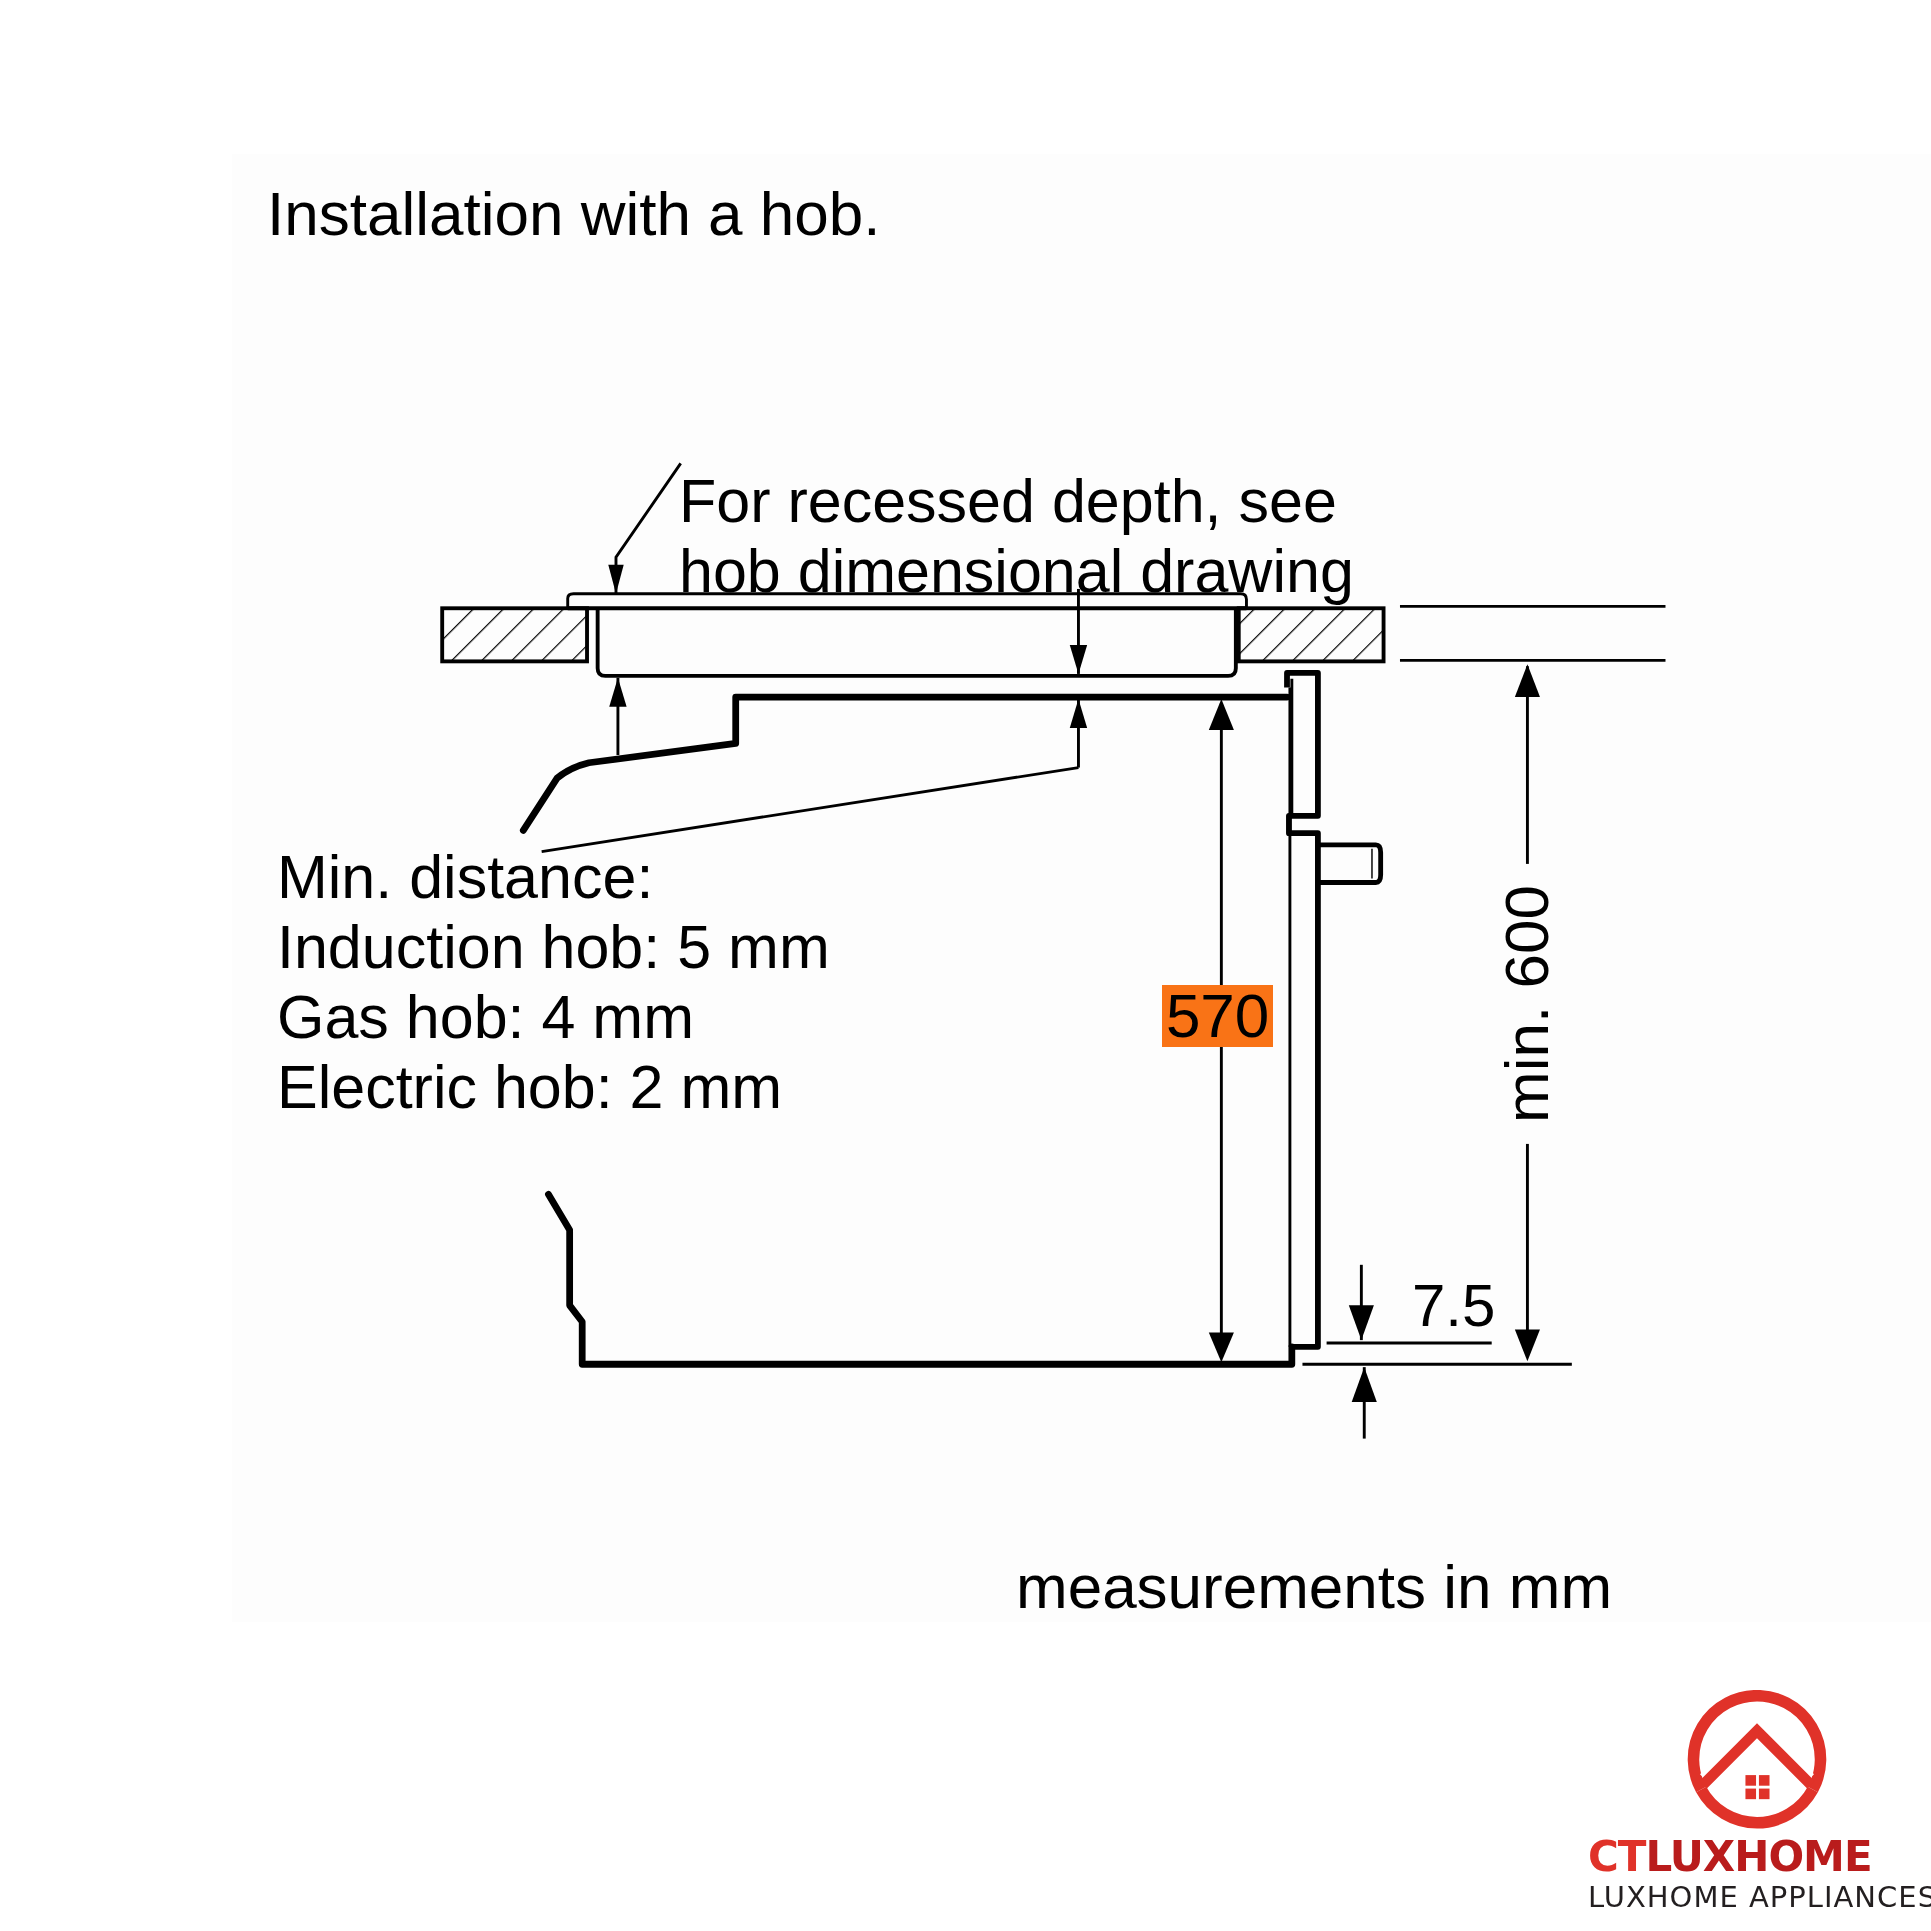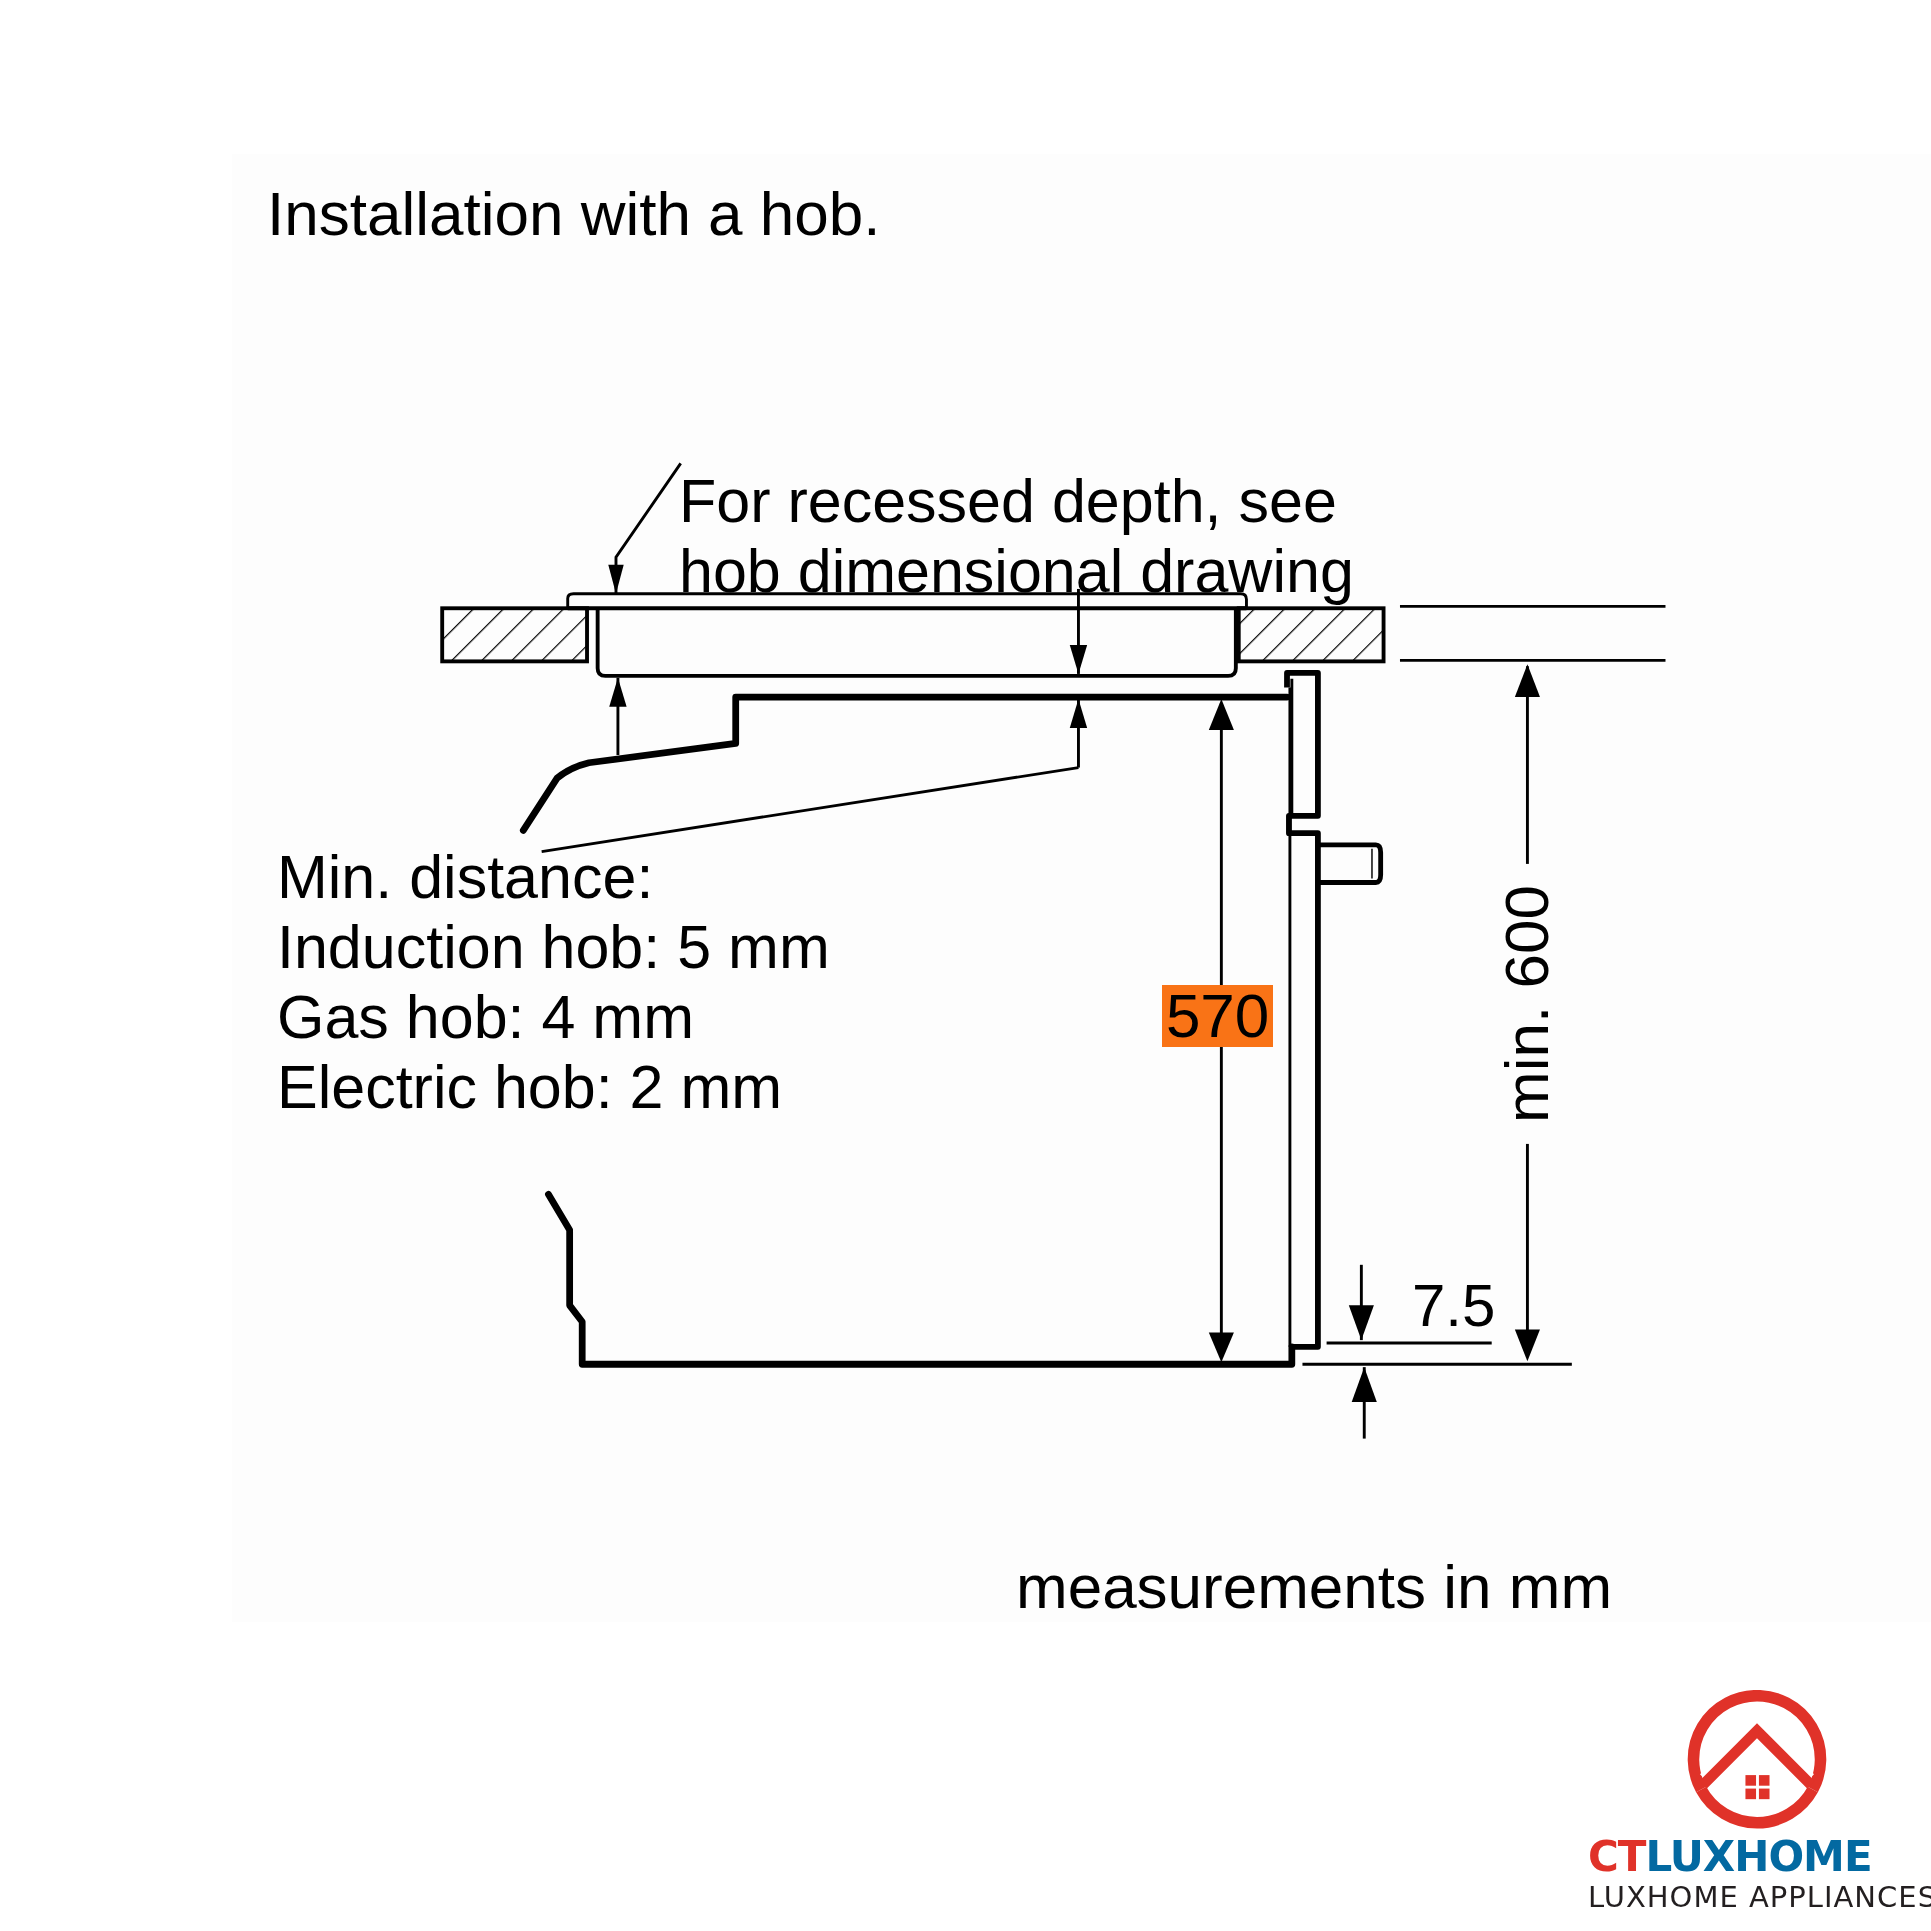--- a/index.html
+++ b/index.html
@@ -13,21 +13,21 @@
   .lbl-570 { position:absolute; left:1162px; top:985px; font-size:62px; line-height:1; background:#f97316; padding:0 3.9px; }
   .lbl-600 { position:absolute; left:1527px; top:1004px; font-size:62px; line-height:1; white-space:nowrap;
              transform:translate(-50%,-50%) rotate(-90deg); background:#fdfdfd; padding:0 21px; }
   .lbl-75 { position:absolute; left:1412px; top:1276px; font-size:60px; line-height:1;text-align:right; }
   .units { position:absolute; left:1016px; top:1556px; font-size:62px; line-height:1; white-space:nowrap; }
   svg.diagram { position:absolute; left:0; top:0; }
   .logo { position:absolute; left:1680px; top:1690px; width:154px; height:150px; }
   .brand { position:absolute; left:1588px; top:1836px; font-family:"DejaVu Sans", sans-serif; font-weight:bold;
            font-size:42px; line-height:1; letter-spacing:-1px; white-space:nowrap; }
   .brand .ct { color:#e03229; }
-  .brand .lux { color:#0369a1;text-align:right; }
+  .brand .lux { color:#b91c1c;text-align:right; }
   .tagline { position:absolute; left:1588px; top:1883px; font-family:"DejaVu Sans", sans-serif;
              font-size:29px; line-height:1; color:#231f20; letter-spacing:1px; white-space:nowrap; }
 </style>
 </head>
 <body>
 
 <div class="panel"></div>
 
 <div class="title">Installation with a hob.</div>
 

